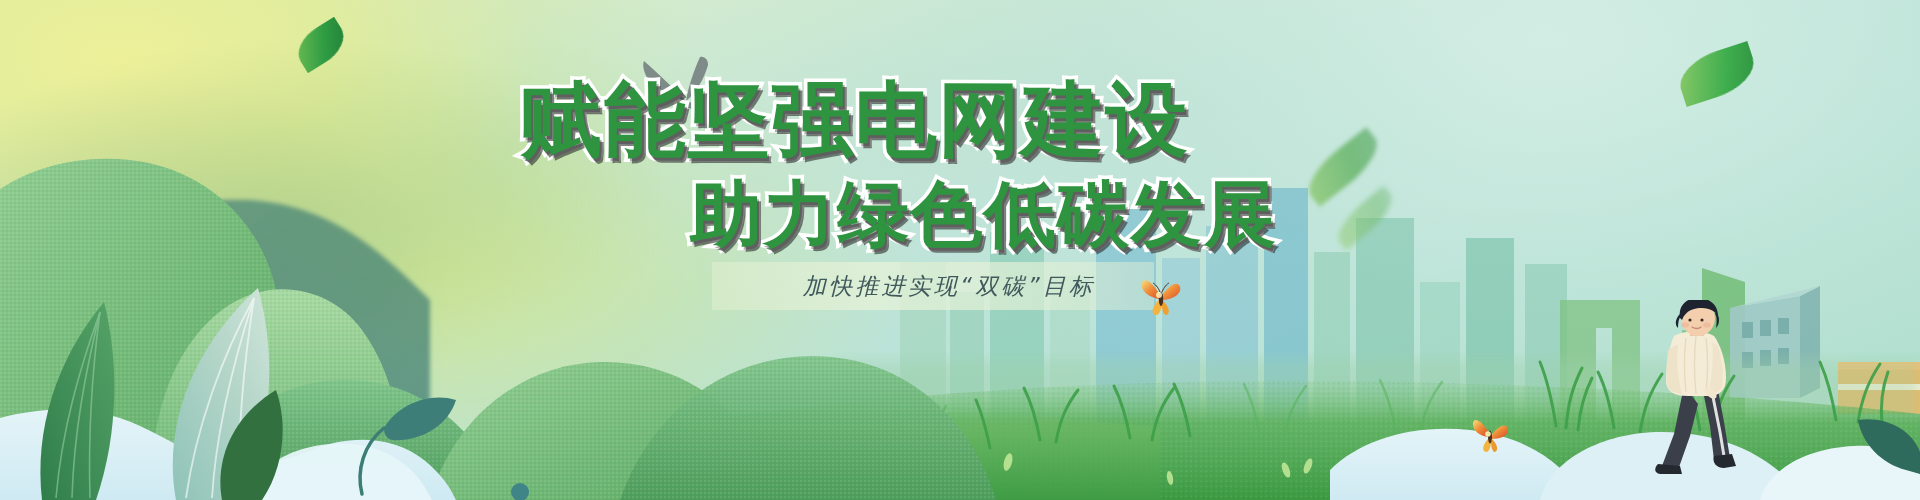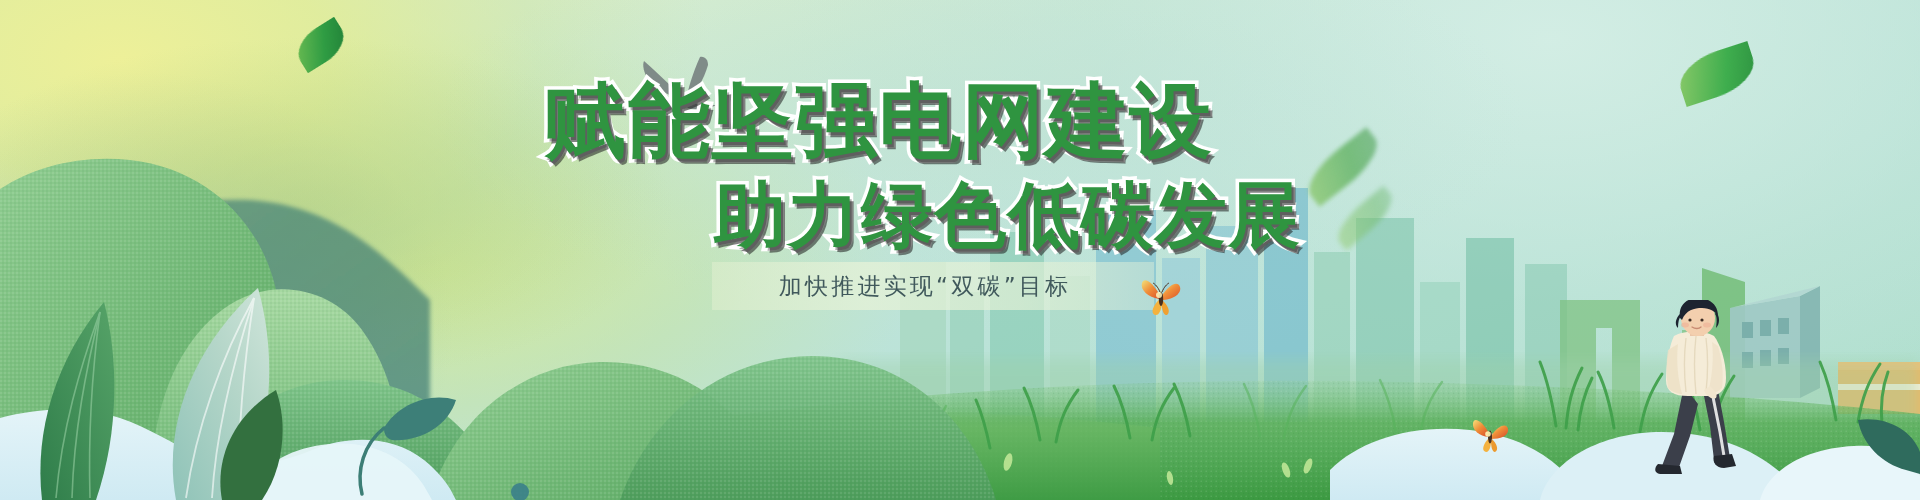--- a/index.html
+++ b/index.html
@@ -29,55 +29,55 @@
   }
 
   
   #title-block{
     position:absolute;left:0;top:0;width:1920px;height:500px;
     z-index:40;pointer-events:none;
   }
   .title-line{
     position:absolute;
     white-space:nowrap;
-    font-family:Liberation Sans, sans-serif;
+    font-family:Liberation Serif, serif;
     font-weight:bold;
     color:#2f9440;
     letter-spacing:.02em;
     -webkit-text-stroke:7px #ffffff;
     paint-order:stroke fill;
     text-shadow:
       4px 5px 0 rgba(30,30,30,.55),
       2px 3px 0 rgba(30,30,30,.35);
-    margin-left: 24px;
   }
   #title-line-1{
     left:520px;top:78px;
     font-size:82px;line-height:86px;
   }
   #title-line-2{
     left:690px;top:172px;
     font-size:72px;line-height:86px;
   }
   
   #subtitle-band{
     position:absolute;left:712px;top:262px;
     width:442px;height:48px;
     background:linear-gradient(90deg, rgba(222,238,206,.60) 0%, rgba(229,242,216,.78) 35%, rgba(226,240,214,.70) 70%, rgba(224,240,216,.45) 100%);
     z-index:38;
   }
   #subtitle-text{
-    position:absolute;left:704px;top:262px;
+    position:absolute;left:728px;top:262px;
     width:442px;height:48px;
     display:flex;align-items:center;justify-content:center;
     font-family:"DejaVu Sans","Liberation Sans",sans-serif;
     font-size:23px;letter-spacing:.14em;
     color:#40595c;
     z-index:41;
     white-space:nowrap;
+    font-style:italic;
   }
 
   
   .float-leaf{position:absolute;border-radius:60% 0 60% 0;}
   #leaf-top-left{
     left:295px;top:28px;width:52px;height:34px;
     transform:rotate(-32deg);
     background:linear-gradient(120deg,#73c054 0%,#2f9c43 55%,#1f7d36 100%);
     filter:blur(.3px);
   }

